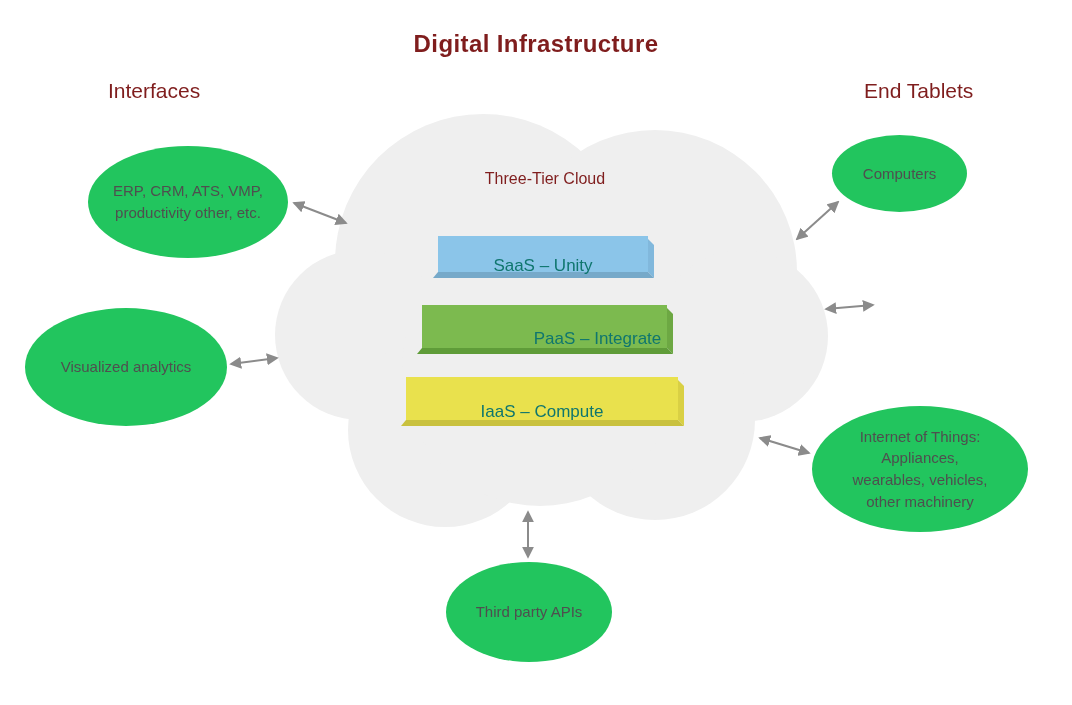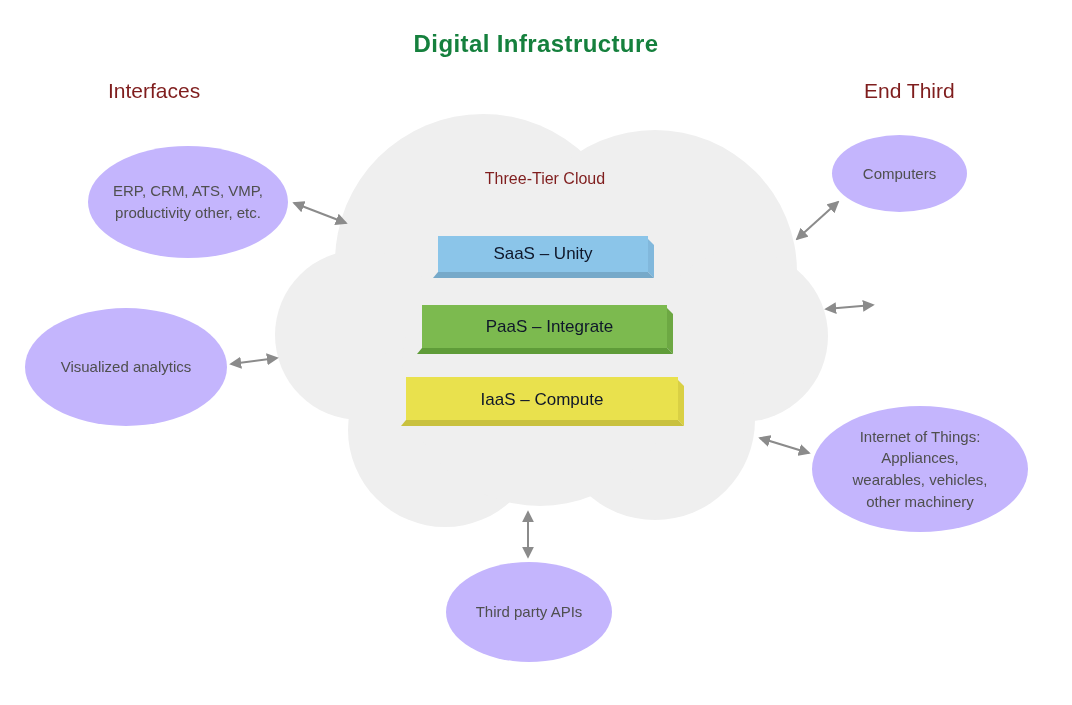--- a/index.html
+++ b/index.html
@@ -1,46 +1,46 @@
 <!DOCTYPE html>
 <html><head>
 <meta charset="utf-8">
 <style>
   html,body{margin:0;padding:0;background:#ffffff;}
   body{font-family:"Liberation Sans", sans-serif;}
   .canvas{position:relative;width:1072px;height:705px;background:#ffffff;overflow:hidden;}
   .layer{position:absolute;left:0;top:0;width:1072px;height:705px;}
 
   .title{position:absolute;left:0;top:30px;width:1072px;text-align:center;
-         font-size:24px;font-weight:700;letter-spacing:0.4px;color:#15803d;}
+         font-size:24px;font-weight:700;letter-spacing:0.4px;color:#7f1d1d;}
   .heading{position:absolute;font-size:21px;font-weight:400;color:#7f1d1d;}
   .heading.left{left:108px;top:79px;}
   .heading.right{left:864px;top:79px;}
 
   .cloud-label{position:absolute;left:440px;top:170px;width:210px;text-align:center;
                font-size:16px;color:#7f1d1d;}
 
-  .node{position:absolute;background:#c4b5fd;border-radius:50%;
+  .node{position:absolute;background:#22c55e;border-radius:50%;
         display:flex;align-items:center;justify-content:center;
         font-size:15px;color:#4F4F4F;text-align:center;line-height:1.45;}
   .node span{display:block;}
   .node.erp{left:88px;top:146px;width:200px;height:112px;}
   .node.erp span{max-width:162px;}
   .node.viz{left:25px;top:308px;width:202px;height:118px;}
   .node.comp{left:832px;top:135px;width:135px;height:77px;}
   .node.smart{left:878px;top:252px;width:172px;height:104px;}
   .node.smart span{max-width:125px;}
   .node.iot{left:812px;top:406px;width:216px;height:126px;}
   .node.iot span{max-width:152px;}
   .node.api{left:446px;top:562px;width:166px;height:100px;}
 
   .bar-label{position:absolute;display:flex;align-items:center;justify-content:center;
-             font-size:17px;color:#0f172a;}
+             font-size:17px;color:#0f766e;margin-top:12px;}
   .bar-label.saas{left:438px;top:236px;width:210px;height:36px;}
-  .bar-label.paas{left:422px;top:305px;width:255px;height:43px;}
+  .bar-label.paas{left:422px;top:305px;width:255px;height:43px;padding-left:48px;}
   .bar-label.iaas{left:406px;top:377px;width:272px;height:45px;}
 </style>
 </head>
 <body>
 
 <div class="canvas">
 
   <svg class="layer" width="1072" height="705" viewBox="0 0 1072 705">
     <defs>
       <marker id="arrow" viewBox="0 0 10 10" refX="8.5" refY="5" markerWidth="6" markerHeight="6" orient="auto-start-reverse">
@@ -80,21 +80,21 @@
     <g>
       <polygon points="678,380 684,386 684,426 678,420" fill="#D9D044"></polygon>
       <polygon points="406,420 678,420 684,426 401,426" fill="#C9C13E"></polygon>
       <rect x="406" y="377" width="272" height="43" fill="#E9E14D"></rect>
     </g>
   </svg>
 
   <div class="title">Digital Infrastructure</div>
 
   <div class="heading left">Interfaces</div>
-  <div class="heading right">End Third</div>
+  <div class="heading right">End Tablets</div>
 
   <div class="cloud-label">Three-Tier Cloud</div>
 
   <div class="bar-label saas">SaaS – Unity</div>
   <div class="bar-label paas">PaaS – Integrate</div>
   <div class="bar-label iaas">IaaS – Compute</div>
 
   <div class="node erp">
     <span>ERP, CRM, ATS, VMP, productivity other, etc.</span>
   </div>

